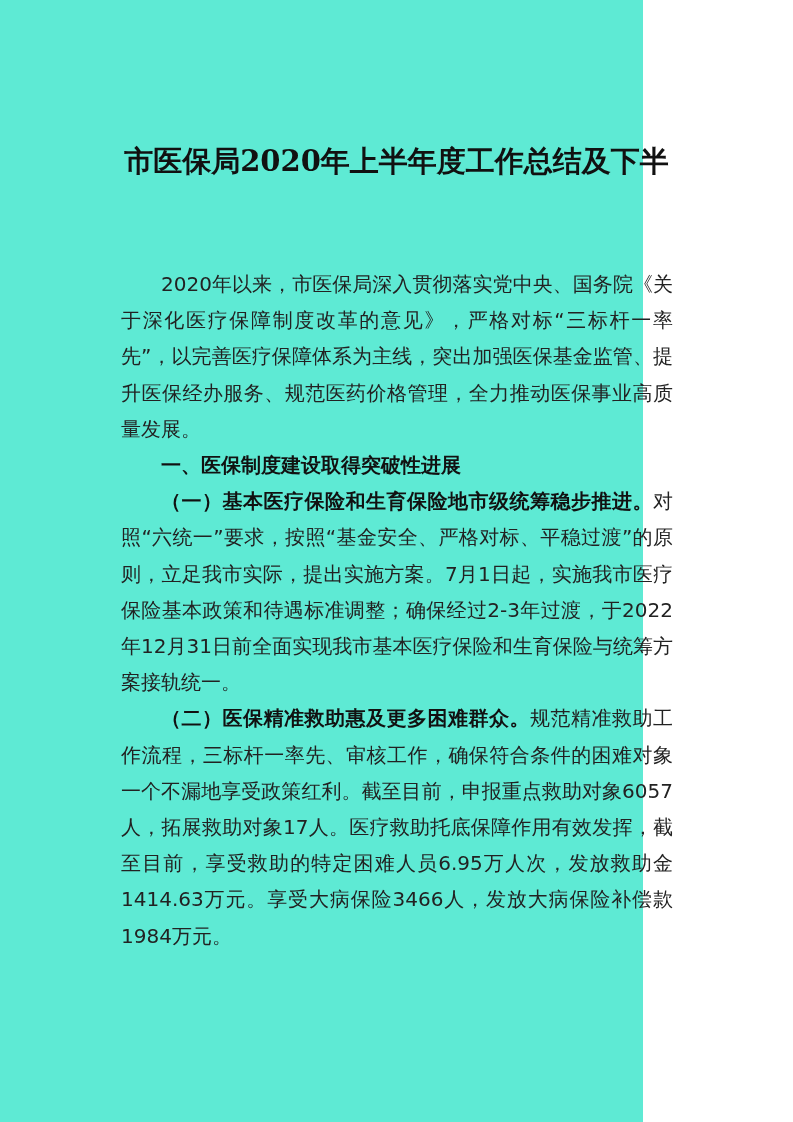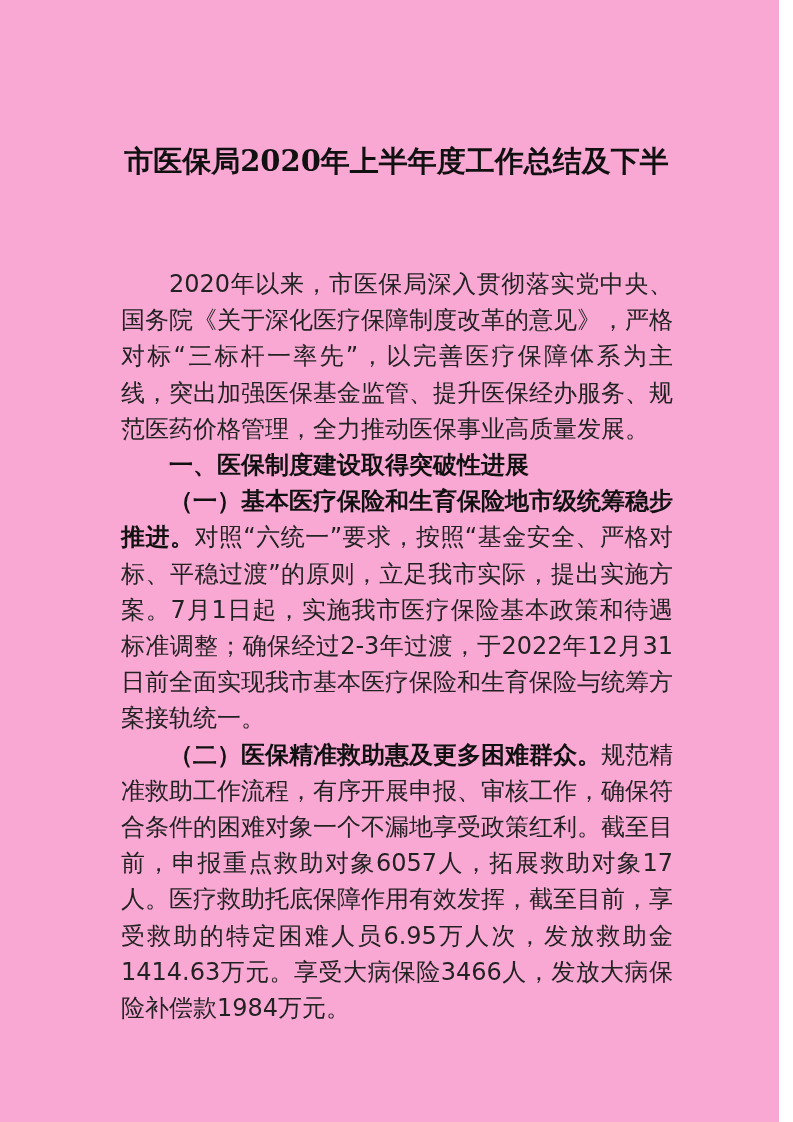--- a/index.html
+++ b/index.html
@@ -1,41 +1,41 @@
 <!DOCTYPE html>
 <html><head>
 <meta charset="utf-8">
 <style>
   html, body { margin: 0; padding: 0; background: #ffffff; }
   body { width: 793px; height: 1122px; position: relative; overflow: hidden; }
-  .page { position: absolute; left: 0; top: 0; width: 779px; height: 1122px; background: #f9a8d4; }
+  .page { position: absolute; left: 0; top: 0; width: 643px; height: 1122px; background: #5eead4; }
   .title {
     position: absolute; left: 100px; width: 593px; top: 140px;
     text-align: center;
     font-family: "DejaVu Serif", "Liberation Serif", serif;
     font-weight: bold; font-size: 29px; line-height: 42px; color: #111;
     letter-spacing: 0px;
   }
   .body {
     position: absolute; left: 121px; width: 552px; top: 266px;
     font-family: "DejaVu Sans", "Liberation Serif", sans-serif;
-    font-size: 24px; line-height: 36.2px; color: #222;
+    font-size: 20px; line-height: 36.2px; color: #222;
     text-align: justify; text-justify: inter-character;
   }
   .body p { margin: 0; text-indent: 2em; }
   .h1 { font-weight: bold; font-family: Liberation Sans, sans-serif; color: #111; }
   .h2 { font-weight: bold; font-family: Liberation Sans, sans-serif; color: #111; }
 </style>
 </head>
 <body>
 
 <div class="page">
   <div class="title">
     <div>市医保局2020年上半年度工作总结及下半</div>
   </div>
 
   <div class="body">
     <p>2020年以来，市医保局深入贯彻落实党中央、国务院《关于深化医疗保障制度改革的意见》，严格对标“三标杆一率先”，以完善医疗保障体系为主线，突出加强医保基金监管、提升医保经办服务、规范医药价格管理，全力推动医保事业高质量发展。</p>
     <p class="h1">一、医保制度建设取得突破性进展</p>
     <p><span class="h2">（一）基本医疗保险和生育保险地市级统筹稳步推进。</span><span>对照“六统一”要求，按照“基金安全、严格对标、平稳过渡”的原则，立足我市实际，提出实施方案。7月1日起，实施我市医疗保险基本政策和待遇标准调整；确保经过2-3年过渡，于2022年12月31日前全面实现我市基本医疗保险和生育保险与统筹方案接轨统一。</span></p>
-    <p><span class="h2">（二）医保精准救助惠及更多困难群众。</span><span>规范精准救助工作流程，有序开展申报、审核工作，确保符合条件的困难对象一个不漏地享受政策红利。截至目前，申报重点救助对象6057人，拓展救助对象17人。医疗救助托底保障作用有效发挥，截至目前，享受救助的特定困难人员6.95万人次，发放救助金1414.63万元。享受大病保险3466人，发放大病保险补偿款1984万元。</span></p>
+    <p><span class="h2">（二）医保精准救助惠及更多困难群众。</span><span>规范精准救助工作流程，三标杆一率先、审核工作，确保符合条件的困难对象一个不漏地享受政策红利。截至目前，申报重点救助对象6057人，拓展救助对象17人。医疗救助托底保障作用有效发挥，截至目前，享受救助的特定困难人员6.95万人次，发放救助金1414.63万元。享受大病保险3466人，发放大病保险补偿款1984万元。</span></p>
   </div>
 </div>
 
 </body></html>

